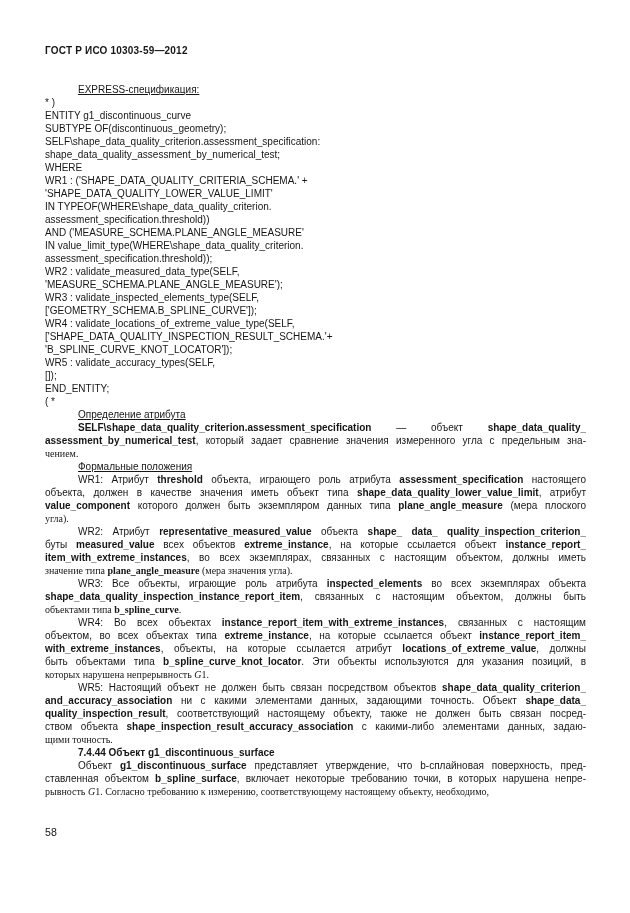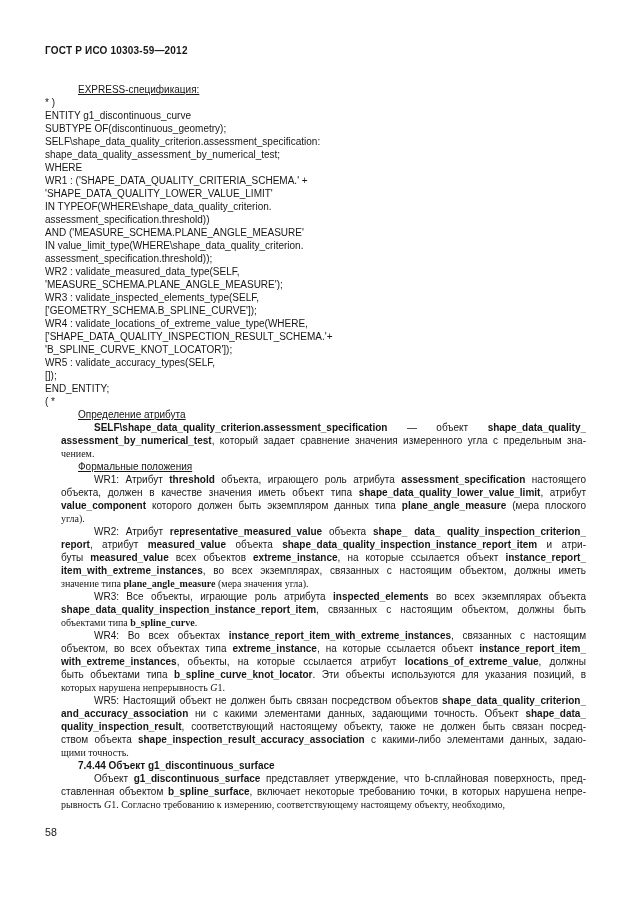--- a/index.html
+++ b/index.html
@@ -35,21 +35,20 @@
     text-decoration: underline;
   }
   .code-line {
     white-space: pre-wrap;
     text-align: left;
   }
   .para-line {
     text-align: justify;
     text-align-last: justify;
     overflow: hidden;
-    margin-left: 16px;
   }
   .para-line.first { text-indent: 33px; }
   .para-line.last {
     text-align: center;
     text-align-last: left;
     font-family: Liberation Serif, serif;
   }
   .heading {
     padding-left: 33px;
     font-weight: bold;
@@ -81,21 +80,21 @@
         <div class="code-line">'SHAPE_DATA_QUALITY_LOWER_VALUE_LIMIT'</div>
         <div class="code-line">IN TYPEOF(WHERE\shape_data_quality_criterion.</div>
         <div class="code-line">assessment_specification.threshold))</div>
         <div class="code-line">AND ('MEASURE_SCHEMA.PLANE_ANGLE_MEASURE'</div>
         <div class="code-line">IN value_limit_type(WHERE\shape_data_quality_criterion.</div>
         <div class="code-line">assessment_specification.threshold));</div>
         <div class="code-line">WR2 : validate_measured_data_type(SELF,</div>
         <div class="code-line">'MEASURE_SCHEMA.PLANE_ANGLE_MEASURE');</div>
         <div class="code-line">WR3 : validate_inspected_elements_type(SELF,</div>
         <div class="code-line">['GEOMETRY_SCHEMA.B_SPLINE_CURVE']);</div>
-        <div class="code-line">WR4 : validate_locations_of_extreme_value_type(WHERE,</div>
+        <div class="code-line">WR4 : validate_locations_of_extreme_value_type(SELF,</div>
         <div class="code-line">['SHAPE_DATA_QUALITY_INSPECTION_RESULT_SCHEMA.'+</div>
         <div class="code-line">'B_SPLINE_CURVE_KNOT_LOCATOR']);</div>
         <div class="code-line">WR5 : validate_accuracy_types(SELF,</div>
         <div class="code-line">[]);</div>
         <div class="code-line">END_ENTITY;</div>
         <div class="code-line">( *</div>
       </div>
       <div class="block-label">Определение атрибута</div>
       <div class="para">
         <div class="para-line first"><span class="seg-b">SELF\shape_data_quality_criterion.assessment_specification</span><span> — объект </span><span class="seg-b">shape_data_quality_</span></div>
@@ -104,21 +103,20 @@
       </div>
       <div class="block-label">Формальные положения</div>
       <div class="para">
         <div class="para-line first"><span>WR1: Атрибут </span><span class="seg-b">threshold</span><span> объекта, играющего роль атрибута </span><span class="seg-b">assessment_specification</span><span> настоящего</span></div>
         <div class="para-line"><span>объекта, должен в качестве значения иметь объект типа </span><span class="seg-b">shape_data_quality_lower_value_limit</span><span>, атрибут</span></div>
         <div class="para-line"><span class="seg-b">value_component</span><span> которого должен быть экземпляром данных типа </span><span class="seg-b">plane_angle_measure</span><span> (мера плоского</span></div>
         <div class="para-line last"><span>угла).</span></div>
       </div>
       <div class="para">
         <div class="para-line first"><span>WR2: Атрибут </span><span class="seg-b">representative_measured_value</span><span> объекта </span><span class="seg-b">shape_ data_ quality_inspection_criterion_</span></div>
-        <div class="para-line"><span class="seg-b">report</span><span>, атрибут </span><span class="seg-b">measured_value</span><span> объекта </span><span class="seg-b">shape_data_quality_inspection_instance_report_item</span><span> и атри-</span></div>
         <div class="para-line"><span>буты </span><span class="seg-b">measured_value</span><span> всех объектов </span><span class="seg-b">extreme_instance</span><span>, на которые ссылается объект </span><span class="seg-b">instance_report_</span></div>
         <div class="para-line"><span class="seg-b">item_with_extreme_instances</span><span>, во всех экземплярах, связанных с настоящим объектом, должны иметь</span></div>
         <div class="para-line last"><span>значение типа </span><span class="seg-b">plane_angle_measure</span><span> (мера значения угла).</span></div>
       </div>
       <div class="para">
         <div class="para-line first"><span>WR3: Все объекты, играющие роль атрибута </span><span class="seg-b">inspected_elements</span><span> во всех экземплярах объекта</span></div>
         <div class="para-line"><span class="seg-b">shape_data_quality_inspection_instance_report_item</span><span>, связанных с настоящим объектом, должны быть</span></div>
         <div class="para-line last"><span>объектами типа </span><span class="seg-b">b_spline_curve</span><span>.</span></div>
       </div>
       <div class="para">

